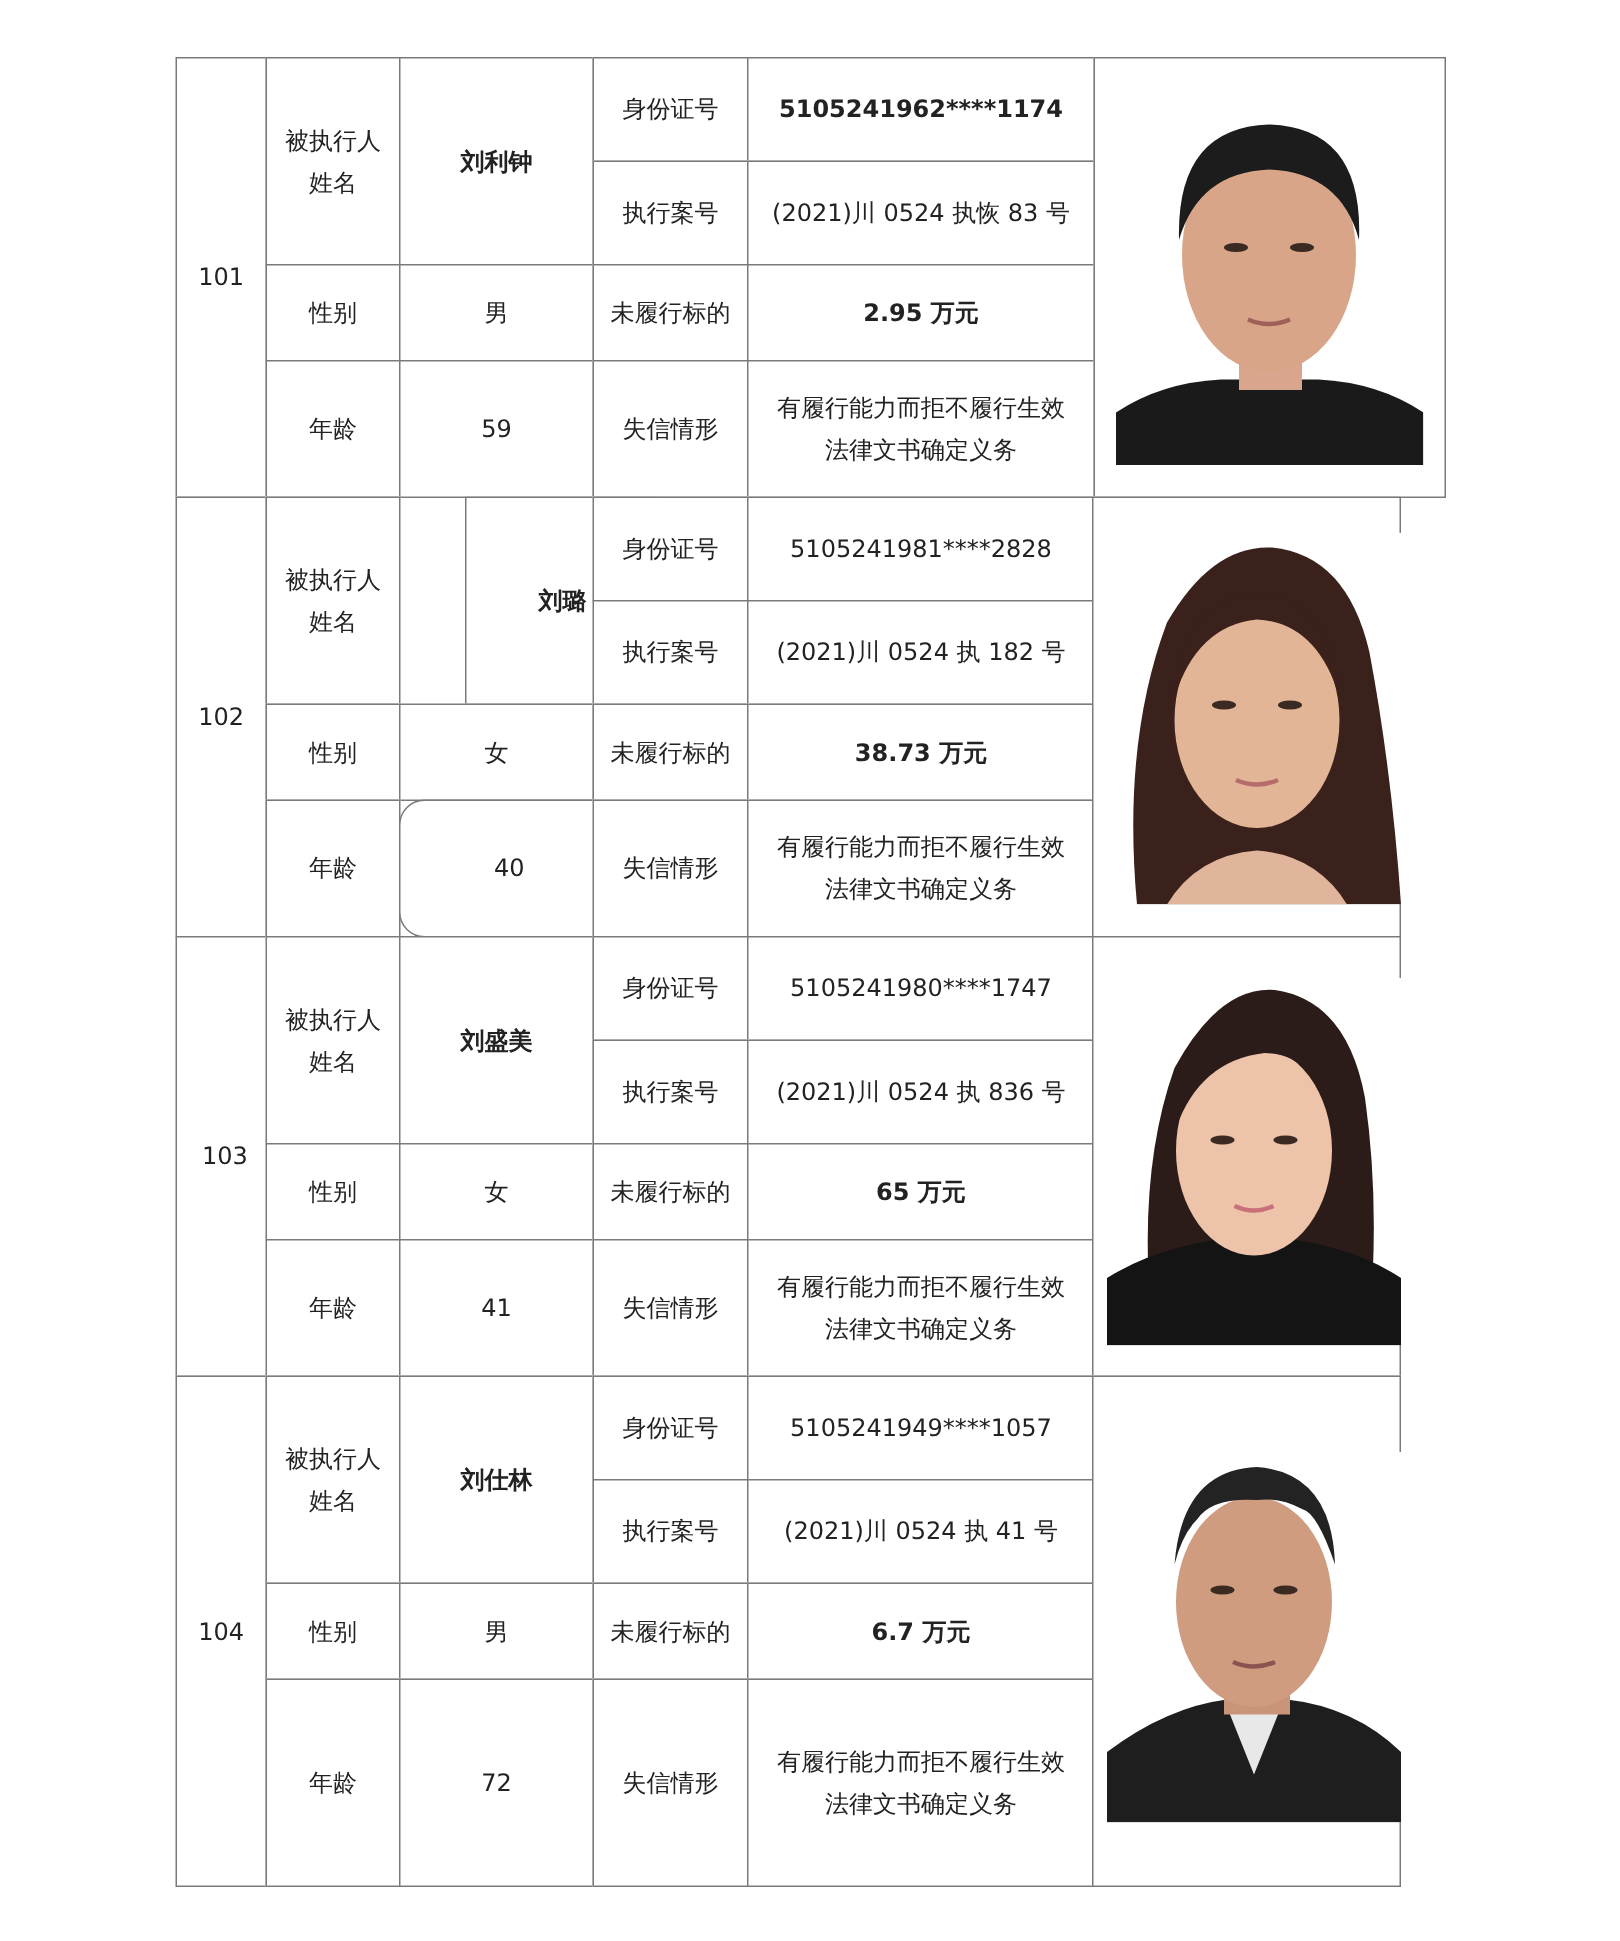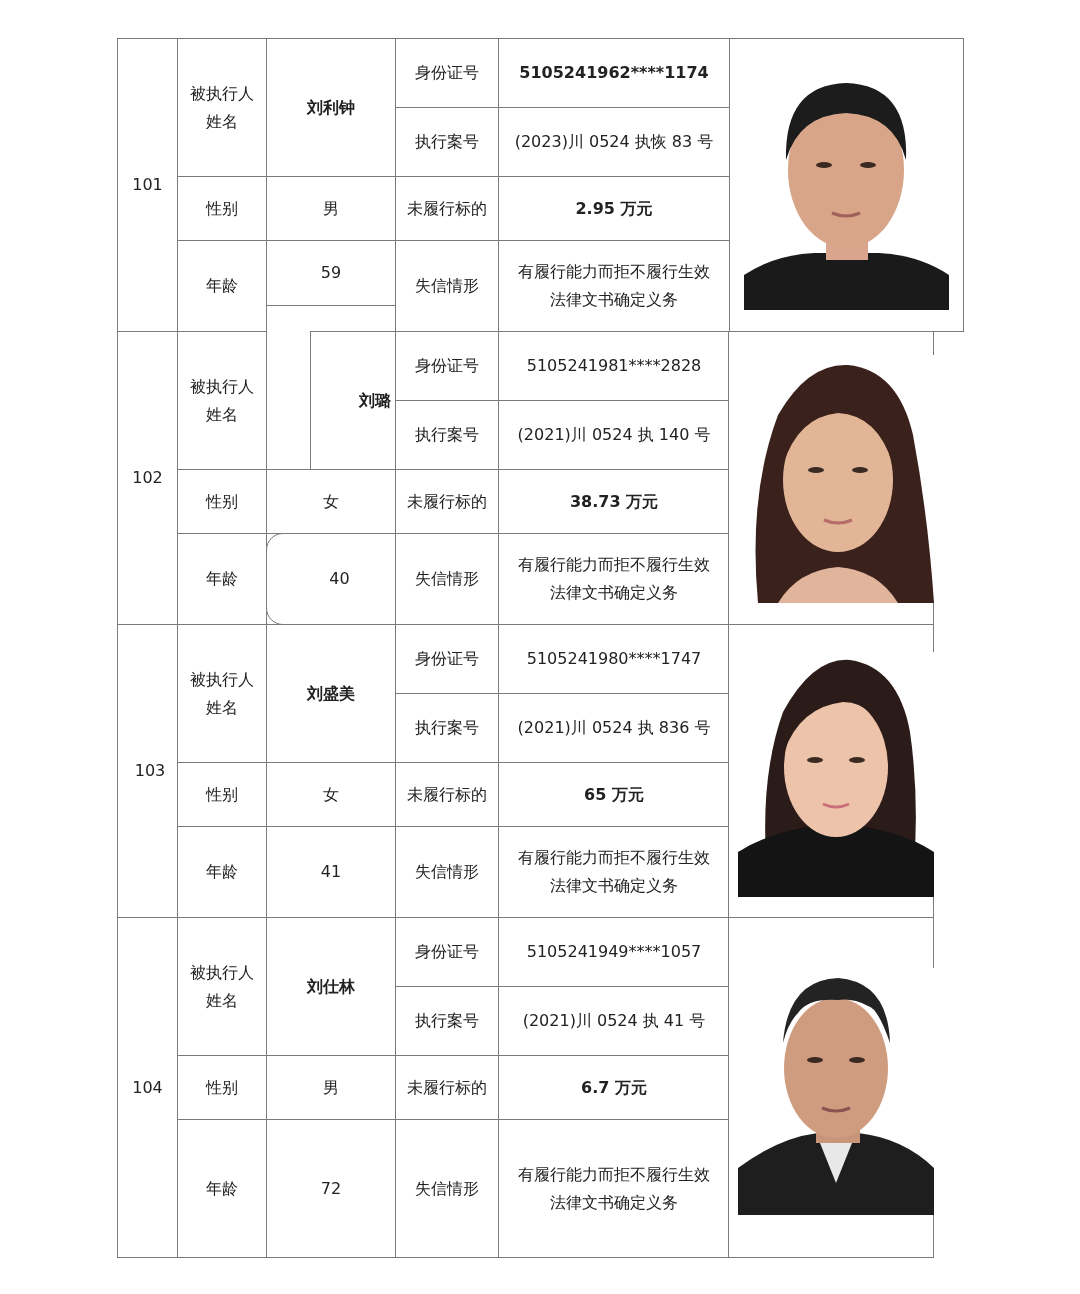--- a/index.html
+++ b/index.html
@@ -18,27 +18,27 @@
 <body>
 
 <div class="block" style="top:38px;">
   <div class="cell" style="left:0;top:0;width:61px;height:294px;">101</div>
   <div class="cell" style="left:60px;top:0;width:90px;height:139px;white-space:pre-line;">被执行人
 姓名</div>
   <div class="cell bold" style="left:149px;top:0;width:130px;height:139px;">刘利钟</div>
   <div class="cell" style="left:278px;top:0;width:104px;height:70px;">身份证号</div>
   <div class="cell" style="left:381px;top:0;width:232px;height:70px;font-weight:bold;">5105241962****1174</div>
   <div class="cell" style="left:278px;top:69px;width:104px;height:70px;">执行案号</div>
-  <div class="cell" style="left:381px;top:69px;width:232px;height:70px;">(2023)川 0524 执恢 83 号</div>
+  <div class="cell" style="left:381px;top:69px;width:232px;height:70px;">(2021)川 0524 执恢 83 号</div>
   <div class="cell" style="left:60px;top:138px;width:90px;height:65px;">性别</div>
   <div class="cell" style="left:149px;top:138px;width:130px;height:65px;">男</div>
   <div class="cell" style="left:278px;top:138px;width:104px;height:65px;">未履行标的</div>
   <div class="cell bold" style="left:381px;top:138px;width:232px;height:65px;">2.95 万元</div>
   <div class="cell" style="left:60px;top:202px;width:90px;height:92px;">年龄</div>
-  <div class="cell" style="left:149px;top:202px;width:130px;height:66px;">59</div>
+  <div class="cell" style="left:149px;top:202px;width:130px;height:92px;">59</div>
   <div class="cell" style="left:278px;top:202px;width:104px;height:92px;">失信情形</div>
   <div class="cell" style="left:381px;top:202px;width:232px;height:92px;padding:0 14px;">有履行能力而拒不履行生效法律文书确定义务</div>
   <div class="photo-cell" style="left:612px;top:0;width:235px;height:294px;">
     <div class="photo" style="left:14px;top:26px;width:205px;height:245px;">
       <svg viewBox="0 0 205 245" preserveAspectRatio="none">
         <rect width="205" height="245" fill="#ffffff"></rect>
         <path d="M0 245 L0 210 Q30 190 70 188 L135 188 Q175 190 205 210 L205 245 Z" fill="#1a1a1a"></path>
         <rect x="82" y="160" width="42" height="35" fill="#d9a58c"></rect>
         <ellipse cx="102" cy="105" rx="58" ry="78" fill="#d8a589"></ellipse>
         <path d="M42 95 Q40 20 102 18 Q165 20 162 95 Q150 50 102 48 Q55 50 42 95 Z" fill="#1c1c1c"></path>
@@ -51,21 +51,21 @@
 </div>
 
 <div class="block" style="top:331px;">
   <div class="cell" style="left:0;top:0;width:61px;height:294px;">102</div>
   <div class="cell" style="left:60px;top:0;width:90px;height:139px;white-space:pre-line;">被执行人
 姓名</div>
   <div class="cell bold" style="left:149px;top:0;width:130px;height:139px;margin-left:44px;">刘璐</div>
   <div class="cell" style="left:278px;top:0;width:104px;height:70px;">身份证号</div>
   <div class="cell" style="left:381px;top:0;width:232px;height:70px;">5105241981****2828</div>
   <div class="cell" style="left:278px;top:69px;width:104px;height:70px;">执行案号</div>
-  <div class="cell" style="left:381px;top:69px;width:232px;height:70px;">(2021)川 0524 执 140 号</div>
+  <div class="cell" style="left:381px;top:69px;width:232px;height:70px;">(2021)川 0524 执 182 号</div>
   <div class="cell" style="left:60px;top:138px;width:90px;height:65px;">性别</div>
   <div class="cell" style="left:149px;top:138px;width:130px;height:65px;">女</div>
   <div class="cell" style="left:278px;top:138px;width:104px;height:65px;">未履行标的</div>
   <div class="cell bold" style="left:381px;top:138px;width:232px;height:65px;">38.73 万元</div>
   <div class="cell" style="left:60px;top:202px;width:90px;height:92px;">年龄</div>
   <div class="cell" style="left:149px;top:202px;width:147px;height:92px;border-radius:17px;">40</div>
   <div class="cell" style="left:278px;top:202px;width:104px;height:92px;">失信情形</div>
   <div class="cell" style="left:381px;top:202px;width:232px;height:92px;padding:0 14px;">有履行能力而拒不履行生效法律文书确定义务</div>
   <div class="photo-cell" style="left:611px;top:0;width:206px;height:294px;">
     <div class="photo" style="left:9px;top:23px;width:196px;height:248px;">

